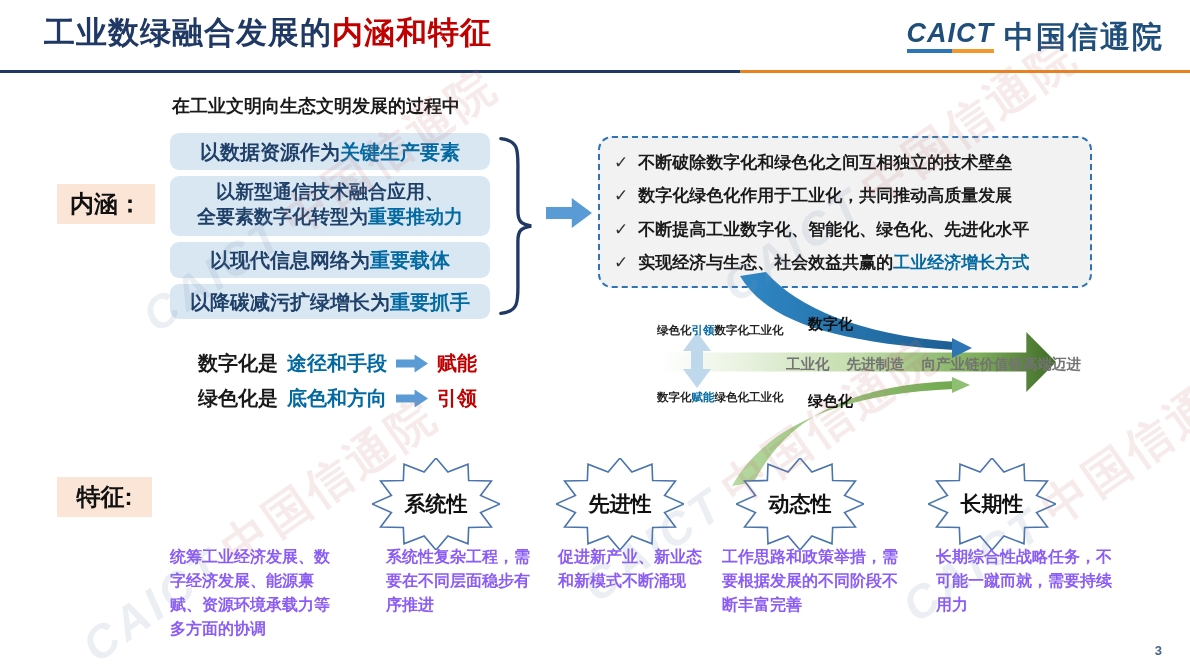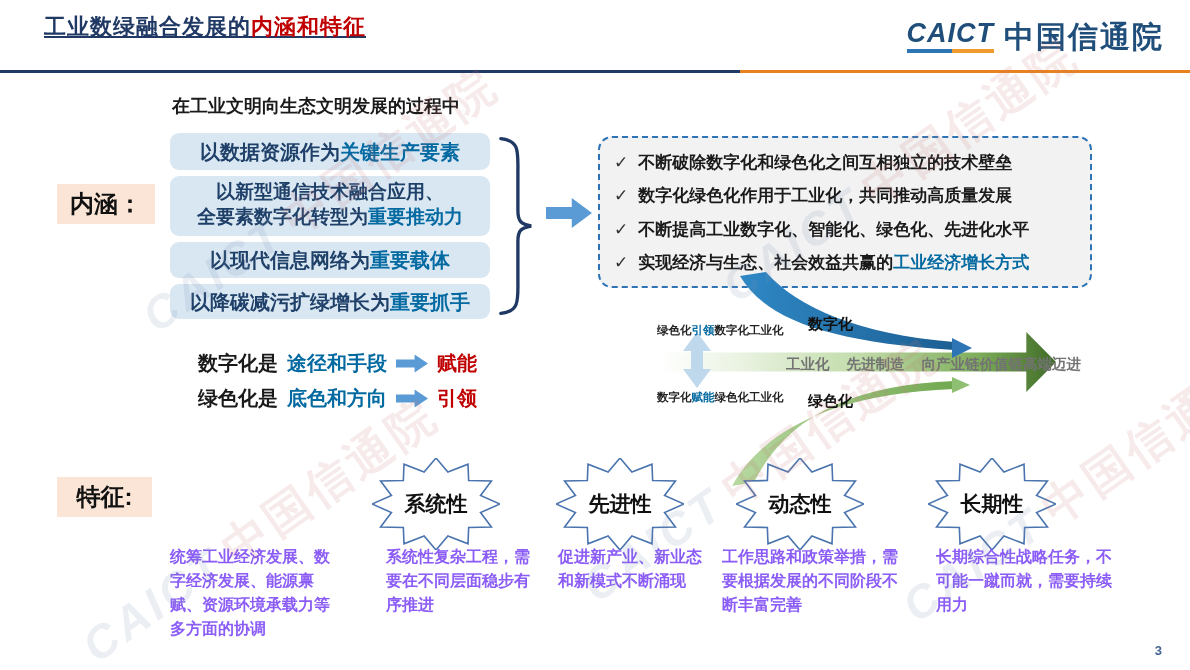--- a/index.html
+++ b/index.html
@@ -1,20 +1,20 @@
 <!DOCTYPE html>
 <html><head>
 <meta charset="utf-8">
 <style>
   * { margin:0; padding:0; box-sizing:border-box; }
   body { background:#888; font-family:"Liberation Sans","DejaVu Sans",sans-serif; }
   .slide { position:relative; width:1190px; height:670px; background:#ffffff; overflow:hidden; margin:0 auto; }
 
   
-  .title { position:absolute; left:44px; top:12px; font-size:22px; font-weight:900; color:#1f3864; letter-spacing:1px; white-space:nowrap;text-decoration:underline; }
+  .title { position:absolute; left:44px; top:12px; font-size:31px; font-weight:900; color:#1f3864; letter-spacing:1px; white-space:nowrap; }
   .title .accent { color:#c00000; }
   .logo { position:absolute; right:26px; top:20px; display:flex; align-items:center; gap:10px; }
   .logo-caict-wrap { display:flex; flex-direction:column; }
   .logo-caict { font-size:27px; font-weight:900; font-style:italic; color:#1f4e7a; letter-spacing:1px; line-height:1; }
   .logo-underline { height:4px; margin-top:2px; background:linear-gradient(to right,#2e75b6 52%,#f09a2e 52%); }
   .logo-cn { font-size:30px; font-weight:900; color:#1f4e7a; letter-spacing:2px; line-height:1; }
   .divider-blue { position:absolute; left:0; top:70px; width:740px; height:3px; background:#1f3864; }
   .divider-orange { position:absolute; left:740px; top:70px; width:450px; height:3px; background:#e8821e; }
 
   

